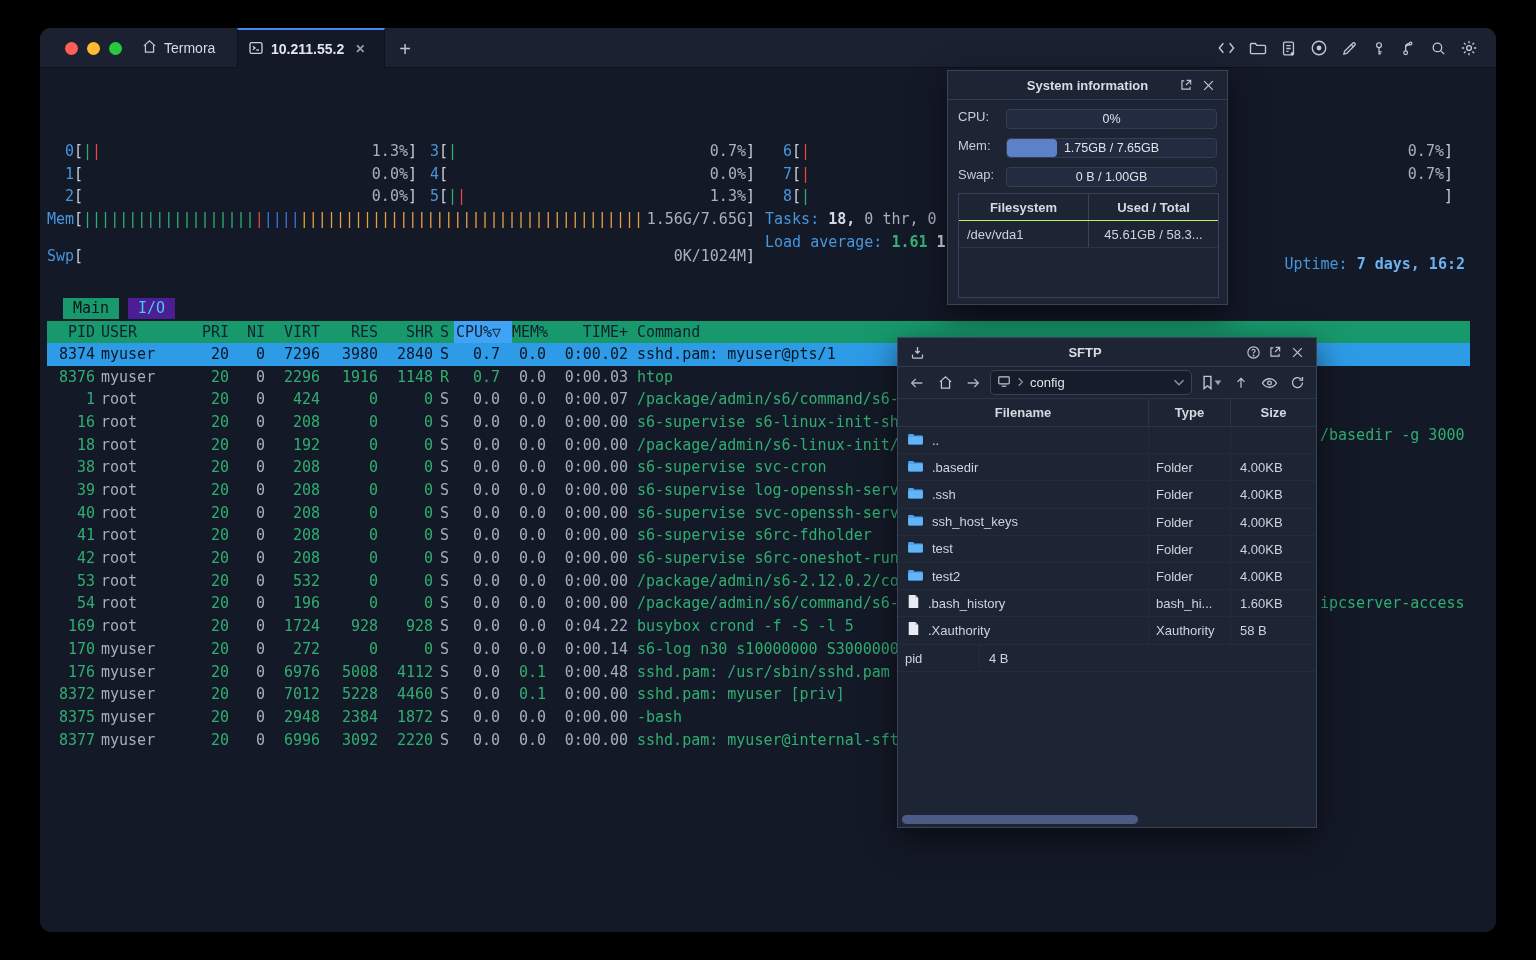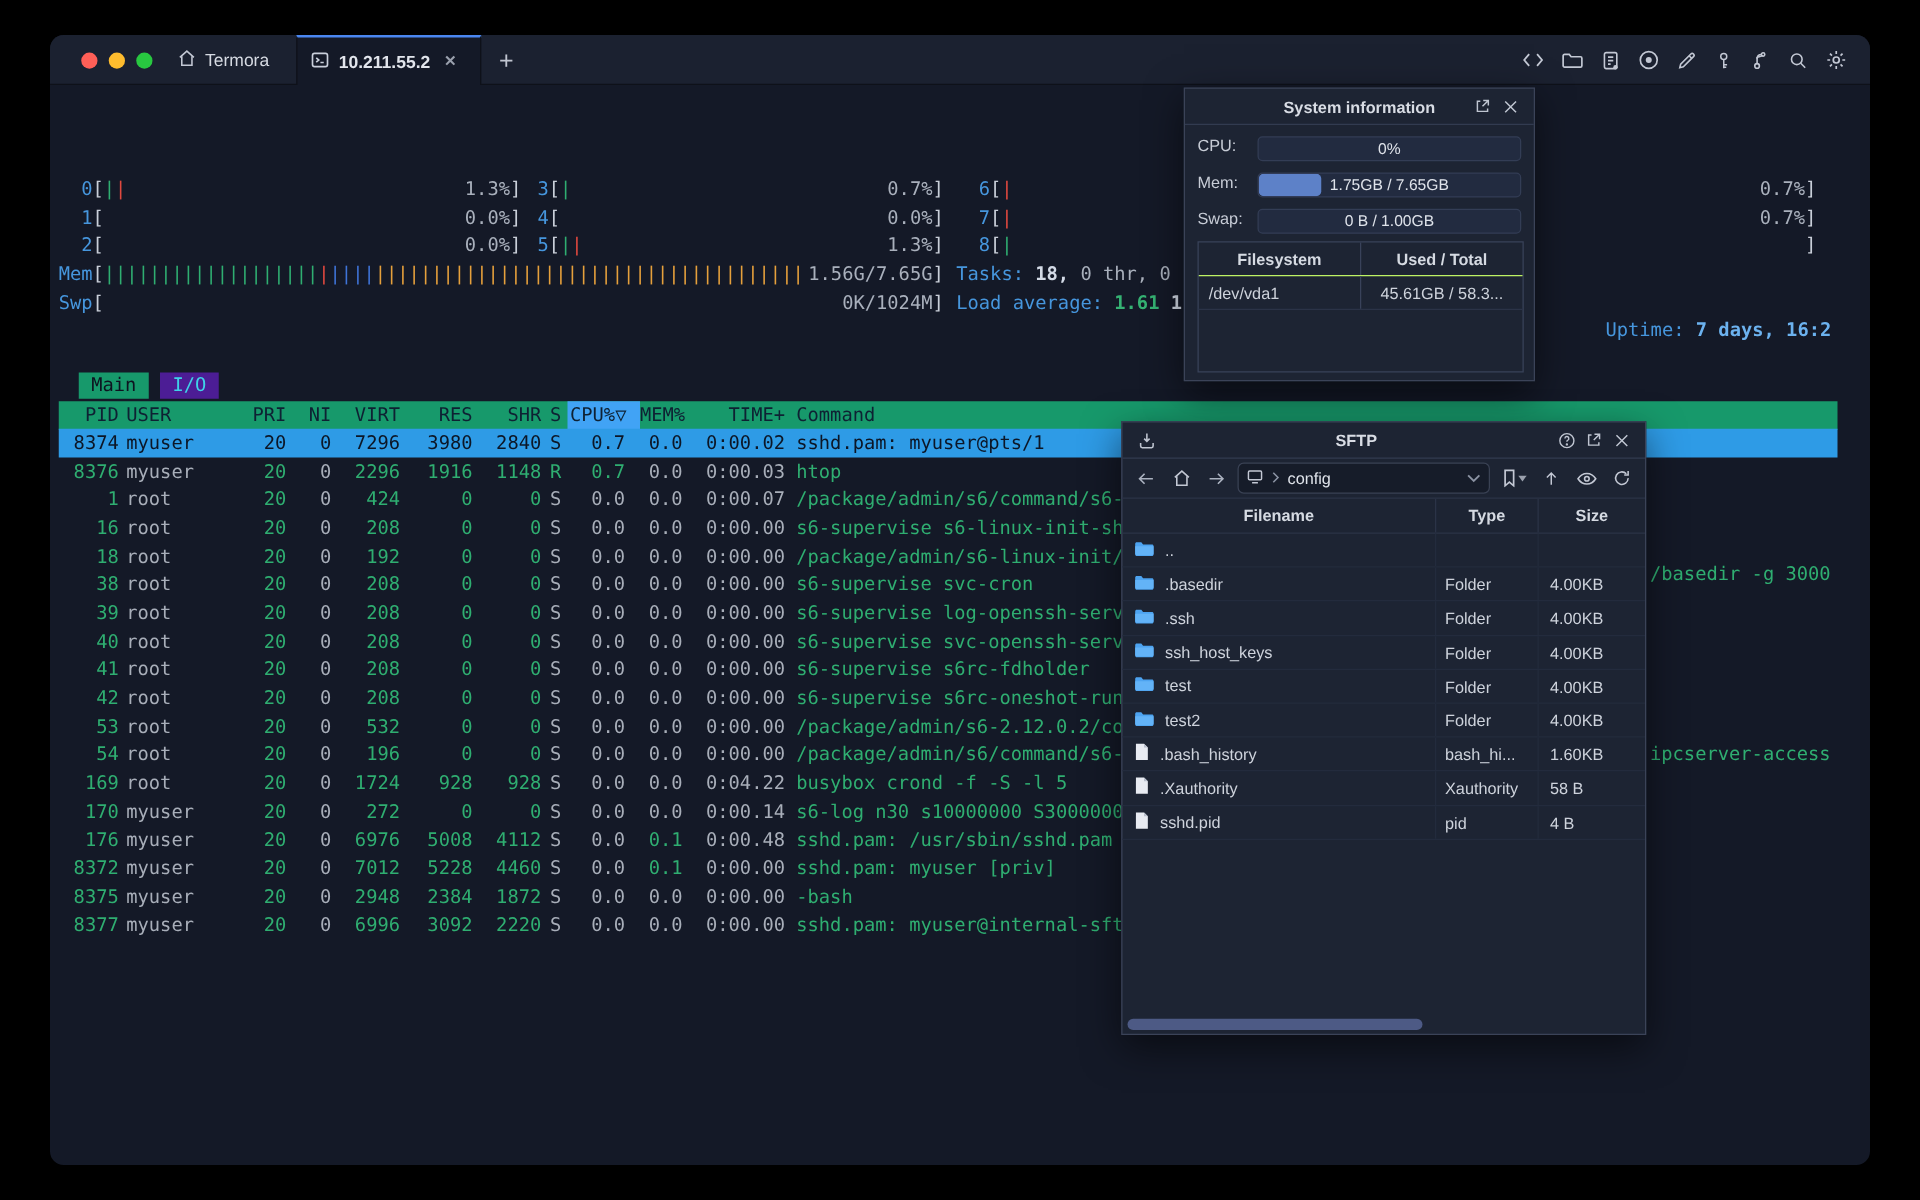--- a/index.html
+++ b/index.html
@@ -190,21 +190,21 @@
         <div class="tline meter" style="left: 7px; top: 116.4px; width: 370px;"><span class="m-lbl">2</span><span class="m-br">[</span><span class="m-bars"></span><span class="m-pct">0.0%</span><span class="m-br">]</span></div>
         <div class="tline meter" style="left: 372px; top: 71px; width: 343px;"><span class="m-lbl">3</span><span class="m-br">[</span><span class="m-bars"><span class="bar-g">|</span></span><span class="m-pct">0.7%</span><span class="m-br">]</span></div>
         <div class="tline meter" style="left: 372px; top: 93.7px; width: 343px;"><span class="m-lbl">4</span><span class="m-br">[</span><span class="m-bars"></span><span class="m-pct">0.0%</span><span class="m-br">]</span></div>
         <div class="tline meter" style="left: 372px; top: 116.4px; width: 343px;"><span class="m-lbl">5</span><span class="m-br">[</span><span class="m-bars"><span class="bar-g">|</span><span class="bar-r">|</span></span><span class="m-pct">1.3%</span><span class="m-br">]</span></div>
         <div class="tline meter" style="left: 725px; top: 71px; width: 688px;"><span class="m-lbl">6</span><span class="m-br">[</span><span class="m-bars"><span class="bar-r">|</span></span><span class="m-pct">0.7%</span><span class="m-br">]</span></div>
         <div class="tline meter" style="left: 725px; top: 93.7px; width: 688px;"><span class="m-lbl">7</span><span class="m-br">[</span><span class="m-bars"><span class="bar-r">|</span></span><span class="m-pct">0.7%</span><span class="m-br">]</span></div>
         <div class="tline meter" style="left: 725px; top: 116.4px; width: 688px;"><span class="m-lbl">8</span><span class="m-br">[</span><span class="m-bars"><span class="bar-g">|</span></span><span class="m-pct"></span><span class="m-br">]</span></div>
       </div>
     <div id="memswp">
         <div class="tline meter" style="left: 7px; top: 139px; width: 708px;"><span class="m-lbl">Mem</span><span class="m-br">[</span><span class="m-bars"><span class="bar-g">|</span><span class="bar-g">|</span><span class="bar-g">|</span><span class="bar-g">|</span><span class="bar-g">|</span><span class="bar-g">|</span><span class="bar-g">|</span><span class="bar-g">|</span><span class="bar-g">|</span><span class="bar-g">|</span><span class="bar-g">|</span><span class="bar-g">|</span><span class="bar-g">|</span><span class="bar-g">|</span><span class="bar-g">|</span><span class="bar-g">|</span><span class="bar-g">|</span><span class="bar-g">|</span><span class="bar-g">|</span><span class="bar-r">|</span><span class="bar-b">|</span><span class="bar-b">|</span><span class="bar-b">|</span><span class="bar-b">|</span><span class="bar-o">|</span><span class="bar-o">|</span><span class="bar-o">|</span><span class="bar-o">|</span><span class="bar-o">|</span><span class="bar-o">|</span><span class="bar-o">|</span><span class="bar-o">|</span><span class="bar-o">|</span><span class="bar-o">|</span><span class="bar-o">|</span><span class="bar-o">|</span><span class="bar-o">|</span><span class="bar-o">|</span><span class="bar-o">|</span><span class="bar-o">|</span><span class="bar-o">|</span><span class="bar-o">|</span><span class="bar-o">|</span><span class="bar-o">|</span><span class="bar-o">|</span><span class="bar-o">|</span><span class="bar-o">|</span><span class="bar-o">|</span><span class="bar-o">|</span><span class="bar-o">|</span><span class="bar-o">|</span><span class="bar-o">|</span><span class="bar-o">|</span><span class="bar-o">|</span><span class="bar-o">|</span><span class="bar-o">|</span><span class="bar-o">|</span><span class="bar-o">|</span><span class="bar-o">|</span><span class="bar-o">|</span><span class="bar-o">|</span><span class="bar-o">|</span></span><span class="dimtx">1.56G/7.65G</span><span class="m-br">]</span></div>
-        <div class="tline meter" style="left: 7px; top: 162px; width: 708px;"><span class="m-lbl">Swp</span><span class="m-br">[</span><span class="m-bars"></span><span class="dimtx">0K/1024M</span><span class="m-br">]</span></div>
+        <div class="tline meter" style="left: 7px; top: 176px; width: 708px;"><span class="m-lbl">Swp</span><span class="m-br">[</span><span class="m-bars"></span><span class="dimtx">0K/1024M</span><span class="m-br">]</span></div>
       </div>
     <div id="tasklines">
         <div class="tline" style="left: 725px; top: 139px; width: 700px;"><span class="lbl-blue">Tasks: </span><span class="strongtx">18, </span><span class="dimtx">0 thr, 0 k</span></div>
         <div class="tline" style="left: 725px; top: 161.7px; width: 700px;"><span class="lbl-blue">Load average: </span><span class="greentx">1.61 </span><span class="strongtx">1</span></div>
         <div class="tline" style="left: 725px; top: 184.4px; width: 700px; text-align: right;"><span class="lbl-blue">Uptime: </span><span class="uptimetx">7 days, 16:2</span></div>
       </div>
 
     <div class="httab main" style="left:23px;top:229px;">Main</div>
     <div class="httab io" style="left:88px;top:229px;">I/O</div>
 
@@ -223,21 +223,21 @@
         <div class="hrow" style="top: 500.8px;"><span class="c-pid">53</span><span class="c-user">root</span><span class="c-pri">20</span><span class="c-ni">0</span><span class="c-virt">532</span><span class="c-res">0</span><span class="c-shr">0</span><span class="c-s">S</span><span class="c-cpu v0">0.0</span><span class="c-mem">0.0</span><span class="c-time">0:00.00</span><span class="c-cmd">/package/admin/s6-2.12.0.2/co</span></div>
         <div class="hrow" style="top: 523.48px;"><span class="c-pid">54</span><span class="c-user">root</span><span class="c-pri">20</span><span class="c-ni">0</span><span class="c-virt">196</span><span class="c-res">0</span><span class="c-shr">0</span><span class="c-s">S</span><span class="c-cpu v0">0.0</span><span class="c-mem">0.0</span><span class="c-time">0:00.00</span><span class="c-cmd">/package/admin/s6/command/s6-</span></div>
         <div class="hrow" style="top: 546.16px;"><span class="c-pid">169</span><span class="c-user">root</span><span class="c-pri">20</span><span class="c-ni">0</span><span class="c-virt">1724</span><span class="c-res">928</span><span class="c-shr">928</span><span class="c-s">S</span><span class="c-cpu v0">0.0</span><span class="c-mem">0.0</span><span class="c-time">0:04.22</span><span class="c-cmd">busybox crond -f -S -l 5</span></div>
         <div class="hrow" style="top: 568.84px;"><span class="c-pid">170</span><span class="c-user">myuser</span><span class="c-pri">20</span><span class="c-ni">0</span><span class="c-virt">272</span><span class="c-res">0</span><span class="c-shr">0</span><span class="c-s">S</span><span class="c-cpu v0">0.0</span><span class="c-mem">0.0</span><span class="c-time">0:00.14</span><span class="c-cmd">s6-log n30 s10000000 S3000000</span></div>
         <div class="hrow" style="top: 591.52px;"><span class="c-pid">176</span><span class="c-user">myuser</span><span class="c-pri">20</span><span class="c-ni">0</span><span class="c-virt">6976</span><span class="c-res">5008</span><span class="c-shr">4112</span><span class="c-s">S</span><span class="c-cpu v0">0.0</span><span class="c-mem vg">0.1</span><span class="c-time">0:00.48</span><span class="c-cmd">sshd.pam: /usr/sbin/sshd.pam</span></div>
         <div class="hrow" style="top: 614.2px;"><span class="c-pid">8372</span><span class="c-user">myuser</span><span class="c-pri">20</span><span class="c-ni">0</span><span class="c-virt">7012</span><span class="c-res">5228</span><span class="c-shr">4460</span><span class="c-s">S</span><span class="c-cpu v0">0.0</span><span class="c-mem vg">0.1</span><span class="c-time">0:00.00</span><span class="c-cmd">sshd.pam: myuser [priv]</span></div>
         <div class="hrow" style="top: 636.88px;"><span class="c-pid">8375</span><span class="c-user">myuser</span><span class="c-pri">20</span><span class="c-ni">0</span><span class="c-virt">2948</span><span class="c-res">2384</span><span class="c-shr">1872</span><span class="c-s">S</span><span class="c-cpu v0">0.0</span><span class="c-mem">0.0</span><span class="c-time">0:00.00</span><span class="c-cmd">-bash</span></div>
         <div class="hrow" style="top: 659.56px;"><span class="c-pid">8377</span><span class="c-user">myuser</span><span class="c-pri">20</span><span class="c-ni">0</span><span class="c-virt">6996</span><span class="c-res">3092</span><span class="c-shr">2220</span><span class="c-s">S</span><span class="c-cpu v0">0.0</span><span class="c-mem">0.0</span><span class="c-time">0:00.00</span><span class="c-cmd">sshd.pam: myuser@internal-sft</span></div>
       </div>
     <div id="frags">
-        <div class="tline frag" style="left: 1280px; top: 379px;">/basedir -g 3000</div>
+        <div class="tline frag" style="left: 1280px; top: 355px;">/basedir -g 3000</div>
         <div class="tline frag" style="left: 1280px; top: 523.48px;">ipcserver-access</div>
       </div>
 
   </div>
 
   <div class="panel" style="left:907px;top:42px;width:281px;height:235px;">
     <div class="ptitle">
       <span class="picon" style="visibility:hidden"></span>
         <span class="picon" style="visibility:hidden"></span>
       <span class="t">System information</span>
@@ -460,27 +460,20 @@
             <span><svg width="13" height="15" viewBox="0 0 18 22">
                 <path d="M2 1.5h9.5L16 6v14.5H2z" fill="#e8ebf2"></path>
                 <path d="M11.5 1.5 16 6h-4.5z" fill="#b9c0cd"></path>
               </svg></span>
             <span>.Xauthority</span>
           </span>
           <span class="fc-type">Xauthority</span>
           <span class="fc-size">58 B</span>
         </div>
         <div class="fr">
-          <span class="fc-name">
-            <span><svg width="13" height="15" viewBox="0 0 18 22">
-                <path d="M2 1.5h9.5L16 6v14.5H2z" fill="#e8ebf2"></path>
-                <path d="M11.5 1.5 16 6h-4.5z" fill="#b9c0cd"></path>
-              </svg></span>
-            <span>sshd.pid</span>
-          </span>
           <span class="fc-type">pid</span>
           <span class="fc-size">4 B</span>
         </div>
       </div>
     <div class="sf-scroll">
         <div class="sf-thumb"></div>
       </div>
   </div>
 
 </div>

